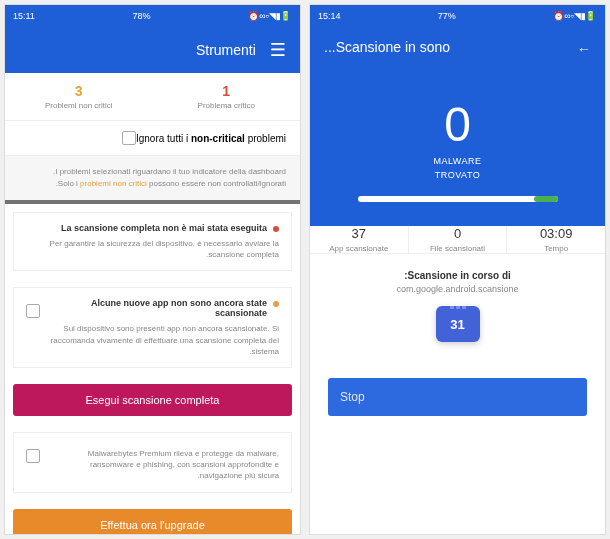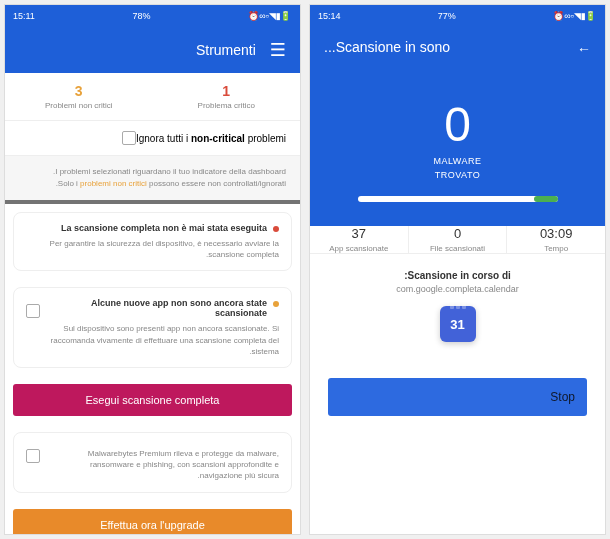--- a/index.html
+++ b/index.html
@@ -16,38 +16,38 @@
     .progress-wrap { width: 200px; height: 6px; background: #fff; border-radius: 3px; margin-top: 16px; position: relative; }
     .progress-fill { position: absolute; right: 0; height: 100%; width: 12%; background: #4caf50; border-radius: 3px; }
     .stats-row { display: flex; border-bottom: 1px solid #eee; }
     .stat { flex: 1; text-align: center; padding: 0 4px; border-left: 1px solid #eee; }
     .stat:last-child { border-left: none; }
     .stat-val { font-size: 13px; color: #333; }
     .stat-label { font-size: 8px; color: #888; margin-top: 3px; }
     .scan-info { padding: 16px 10px; text-align: center; }
     .scan-info-title { font-size: 10px; color: #333; font-weight: bold; }
     .scan-info-sub { font-size: 9px; color: #888; margin-top: 3px; }
-    .cal-icon { width: 36px; height: 36px; background: #4262d8; border-radius: 6px; margin: 12px auto; display: flex; align-items: center; justify-content: center; color: #fff; font-size: 13px; font-weight: bold; box-shadow: 0 2px 6px rgba(0,0,0,0.2); position: relative; }
+    .cal-icon { width: 44px; height: 36px; background: #4262d8; border-radius: 6px; margin: 12px auto; display: flex; align-items: center; justify-content: center; color: #fff; font-size: 13px; font-weight: bold; box-shadow: 0 2px 6px rgba(0,0,0,0.2); position: relative; }
     .cal-icon::before { content:''; position:absolute; top:-3px; left:50%; transform:translateX(-50%); width:4px; height:6px; background:#fff; border-radius:1px; box-shadow: -6px 0 #fff, 6px 0 #fff; opacity:0.3;}
-    .stop-btn { margin: 8px 18px 16px 18px; background: #2d6ae0; color: #0f172a; text-align: right; padding: 12px; border-radius: 3px; font-size: 12px; }
+    .stop-btn { margin: 8px 18px 16px 18px; background: #2d6ae0; color: #e5e5e5; text-align: left; padding: 12px; border-radius: 3px; font-size: 12px; }
     
     
     .header2 { background: #1e5fd8; color: #fff; padding: 12px 14px; display: flex; align-items: center; font-size: 14px; gap: 14px; }
     .menu-icon { font-size: 18px; display:inline-block; }
     .counts-row { display: flex; border-bottom: 1px solid #eee; margin-top: 0; }
     .count { flex: 1; text-align: center; padding: 10px 4px; }
     .count-num { font-size: 14px; font-weight: bold; }
     .count-num.critical { color: #d94b3b; }
     .count-num.noncritical { color: #e8a23b; }
     .count-label { font-size: 8px; color: #888; margin-top: 2px; }
     .ignore-row { display: flex; align-items: center; padding: 10px 14px; font-size: 10px; border-bottom: 1px solid #eee; }
     .checkbox { width: 14px; height: 14px; border: 1.5px solid #aaa; border-radius: 2px; margin-left: auto; }
     .note-box { background: #f6f6f6; padding: 10px 14px; font-size: 8px; color: #888; line-height: 1.5; border-bottom: 4px solid #737373; }
     .note-box .orange-text { color: #e8a23b; }
-    .card { margin: 8px; border: 1px solid #eee; border-radius: 8px; padding: 10px 12px; font-size: 9px; }
+    .card { margin: 8px; border: 1px solid #eee; border-radius: 0; padding: 10px 12px; font-size: 9px; }
     .card-title-row { display: flex; align-items: flex-start; gap: 6px; }
     .dot { width: 6px; height: 6px; border-radius: 50%; margin-top: 3px; flex-shrink: 0; }
     .dot.red { background: #d94b3b; }
     .dot.orange { background: #e8a23b; }
     .card-title { font-weight: bold; font-size: 9px; color: #333; flex: 1; }
     .card-body { color: #888; font-size: 8px; margin-top: 5px; line-height: 1.4; }
     .card-body-row { display: flex; align-items: flex-start; gap: 8px; }
     .card-checkbox { width: 14px; height: 14px; border: 1.5px solid #aaa; border-radius: 2px; margin-left: auto; margin-top: 6px; flex-shrink: 0;}
     .btn { margin: 8px; text-align: center; padding: 10px; border-radius: 3px; font-size: 11px; color: #fff; }
     .btn-blue { background: #be185d; }
@@ -85,21 +85,21 @@
       <div class="stat-val">0</div>
       <div class="stat-label">File scansionati</div>
     </div>
     <div class="stat">
       <div class="stat-val">37</div>
       <div class="stat-label">App scansionate</div>
     </div>
   </div>
   <div class="scan-info">
     <div class="scan-info-title">Scansione in corso di:</div>
-    <div class="scan-info-sub">com.google.completa.calendar</div>
+    <div class="scan-info-sub">com.google.android.scansione</div>
     <div class="cal-icon">
         <span>31</span>
       </div>
   </div>
   <div class="stop-btn">Stop</div>
 </div>
 
 <div class="phone">
   <div class="statusbar">
     <span class="sb-icons">🔋▮◥▫∞⏰</span>

